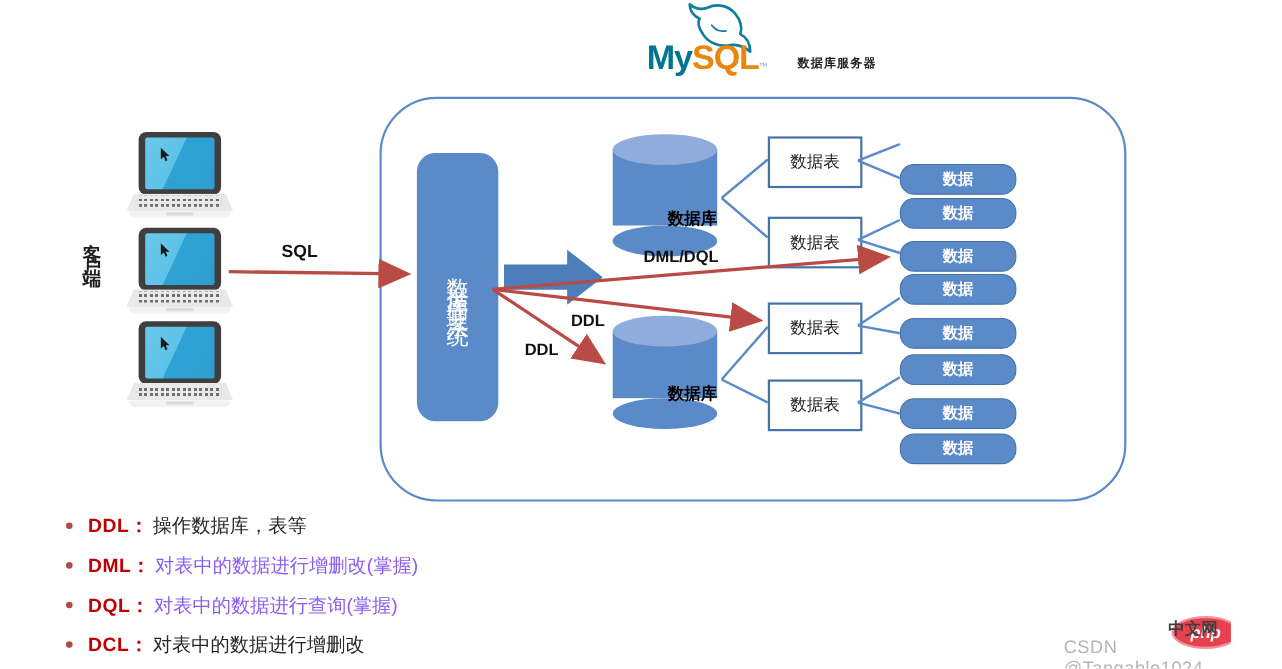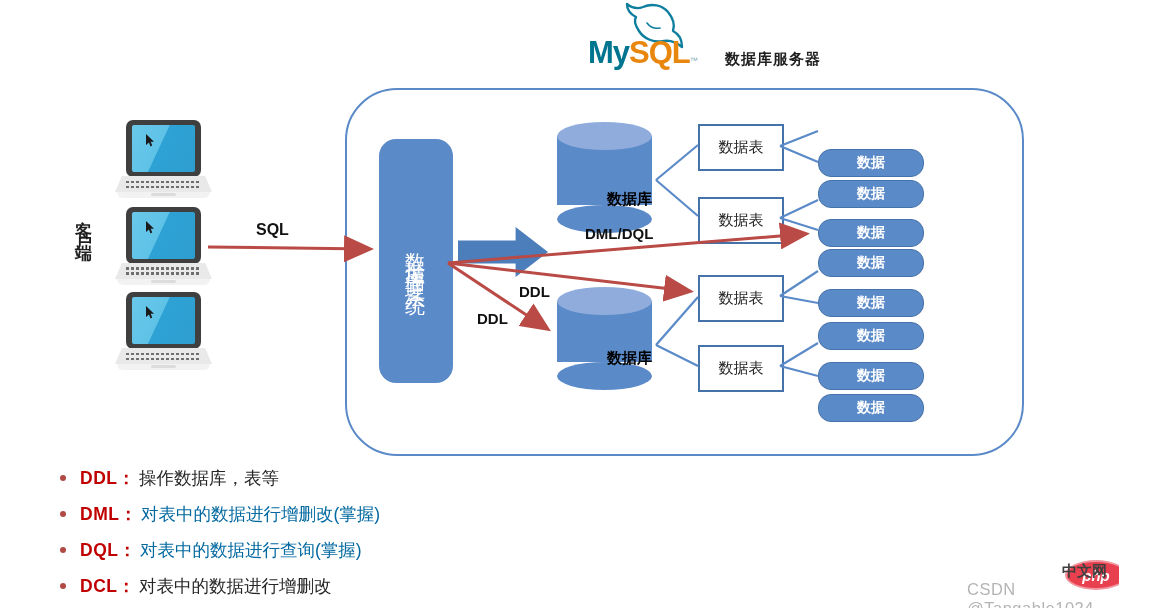--- a/index.html
+++ b/index.html
@@ -7,21 +7,21 @@
          font-family:"Liberation Sans","DejaVu Sans",sans-serif;}
   .abs{position:absolute;}
 
   
   .logo-block{left:586px;top:0;width:200px;height:80px;}
   .dolphin{position:absolute;left:28px;top:2px;}
   .wordmark{position:absolute;left:2px;top:36px;font-size:31px;line-height:34px;letter-spacing:-1px;}
   .wm-my{color:#00758F;font-weight:700;}
   .wm-sql{color:#E8860D;font-weight:800;}
   .wm-tm{color:#7aa5b5;font-size:8px;font-weight:400;vertical-align:baseline;letter-spacing:0;}
-  .server-caption{left:725px;top:50px;font-size:15px;font-weight:700;color:#1f1f1f;letter-spacing:1px;}
+  .server-caption{left:725px;top:50px;font-size:11px;font-weight:700;color:#1f1f1f;letter-spacing:1px;}
 
   
   .big-rect{left:345px;top:88px;width:675px;height:364px;border:2.5px solid #5B8AC8;border-radius:52px;}
 
   
   .laptop{width:97px;height:80px;}
   .lap-screen{position:absolute;left:11px;top:0;width:75px;height:57px;background:#3F3F3F;border-radius:7px;padding:0;}
   .lap-glass{position:absolute;left:6px;top:5px;right:6px;bottom:5px;border-radius:2px;
              background:linear-gradient(115deg,#6AC8EA 0%,#5EC2E7 44%,#2EA2D5 45%,#2E9ECF 100%);}
   .cursor{position:absolute;left:22%;top:20%;}
@@ -61,21 +61,21 @@
   .flow-label{font-size:15px;font-weight:700;color:#111;z-index:7;}
   .overlay{position:absolute;left:0;top:0;z-index:5;pointer-events:none;}
 
   
   .notes{left:60px;top:468px;display:flex;flex-direction:column;gap:16px;font-size:17.5px;}
   .note-row{display:flex;align-items:center;height:20px;}
   .bullet{width:6px;height:6px;border-radius:50%;background:#B04A44;margin-right:14px;}
   .term{color:#C00000;font-weight:600;letter-spacing:0.5px;}
   .colon{color:#C00000;font-weight:600;margin-right:4px;}
   .desc.black{color:#262626;}
-  .desc.red{color:#0369a1;}
+  .desc.red{color:#8b5cf6;}
 
   
   .wm-credit{left:967px;top:580px;font-size:16.5px;color:#B4B4B4;letter-spacing:0.5px;z-index:8;}
   .php-badge{left:1065px;top:560px;width:58px;height:26px;background:#E8404E;border:2px solid #F2949D;
              border-radius:50%;display:flex;align-items:center;justify-content:center;
              color:#fff;font-style:italic;font-weight:800;font-size:15px;z-index:9;}
   .site-label{left:1062px;top:562px;font-size:15px;font-weight:700;color:#3F3F3F;z-index:9;}
 </style>
 </head>
 <body>

